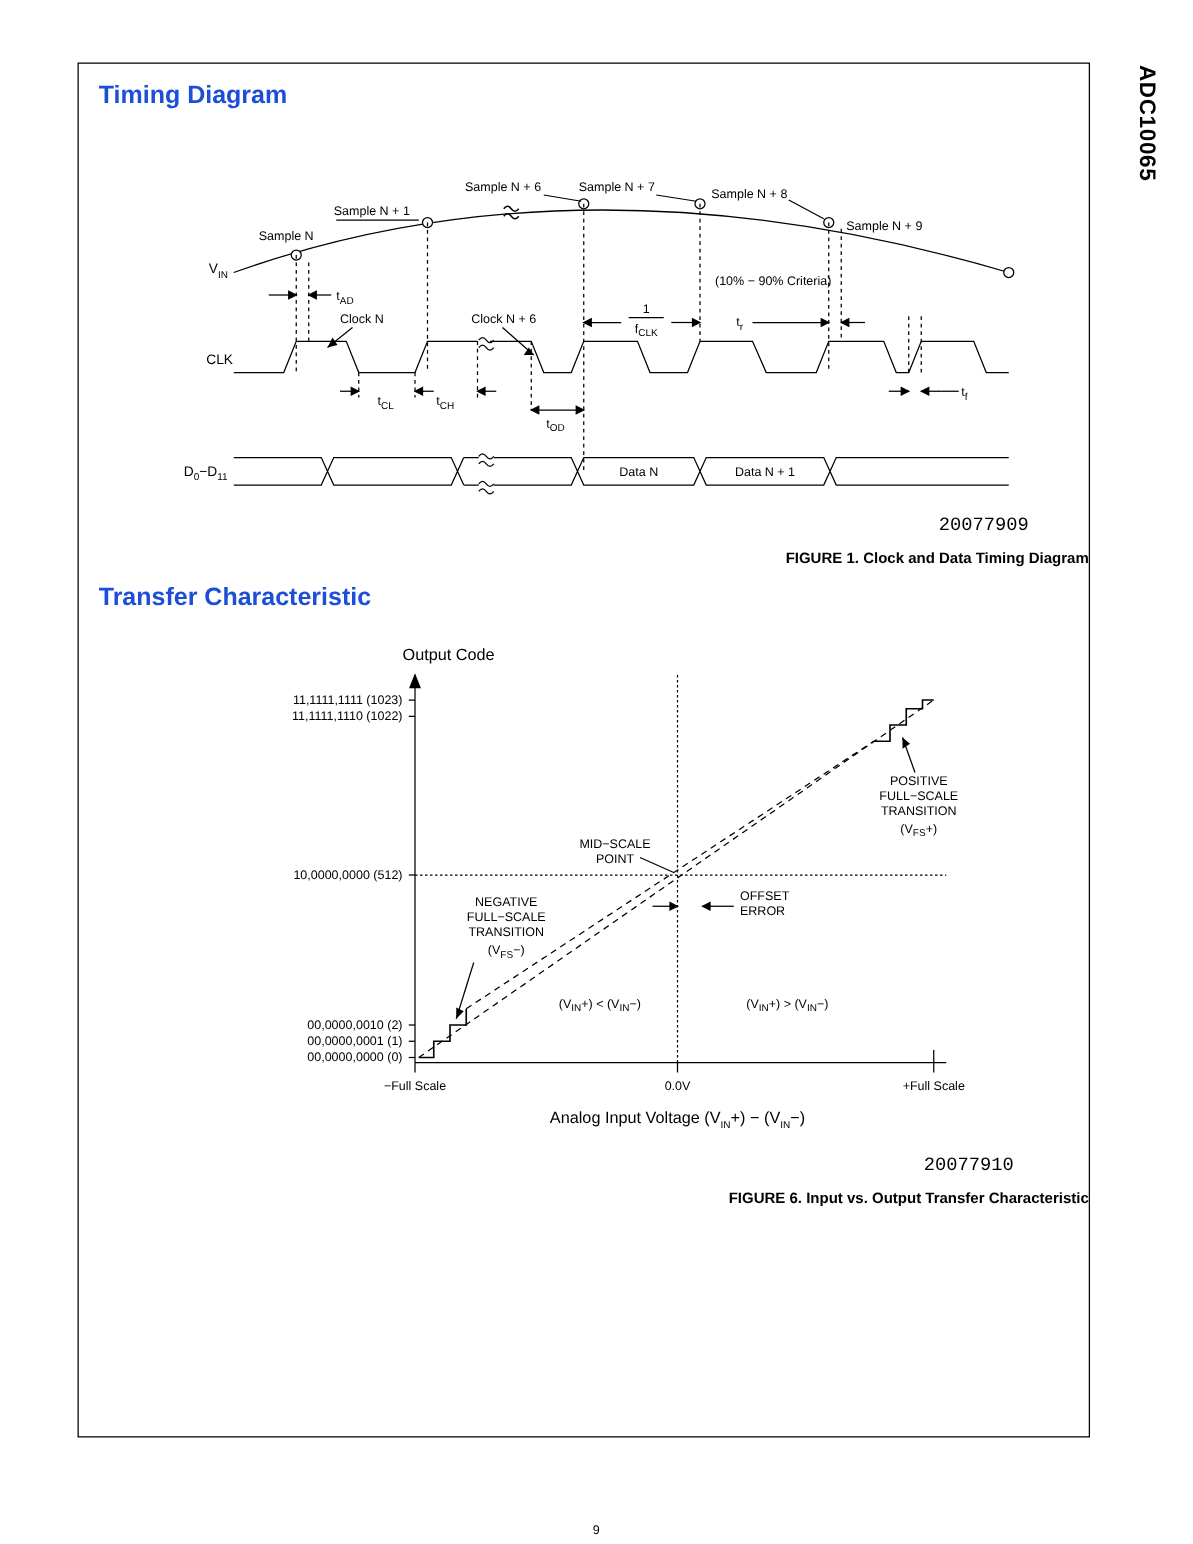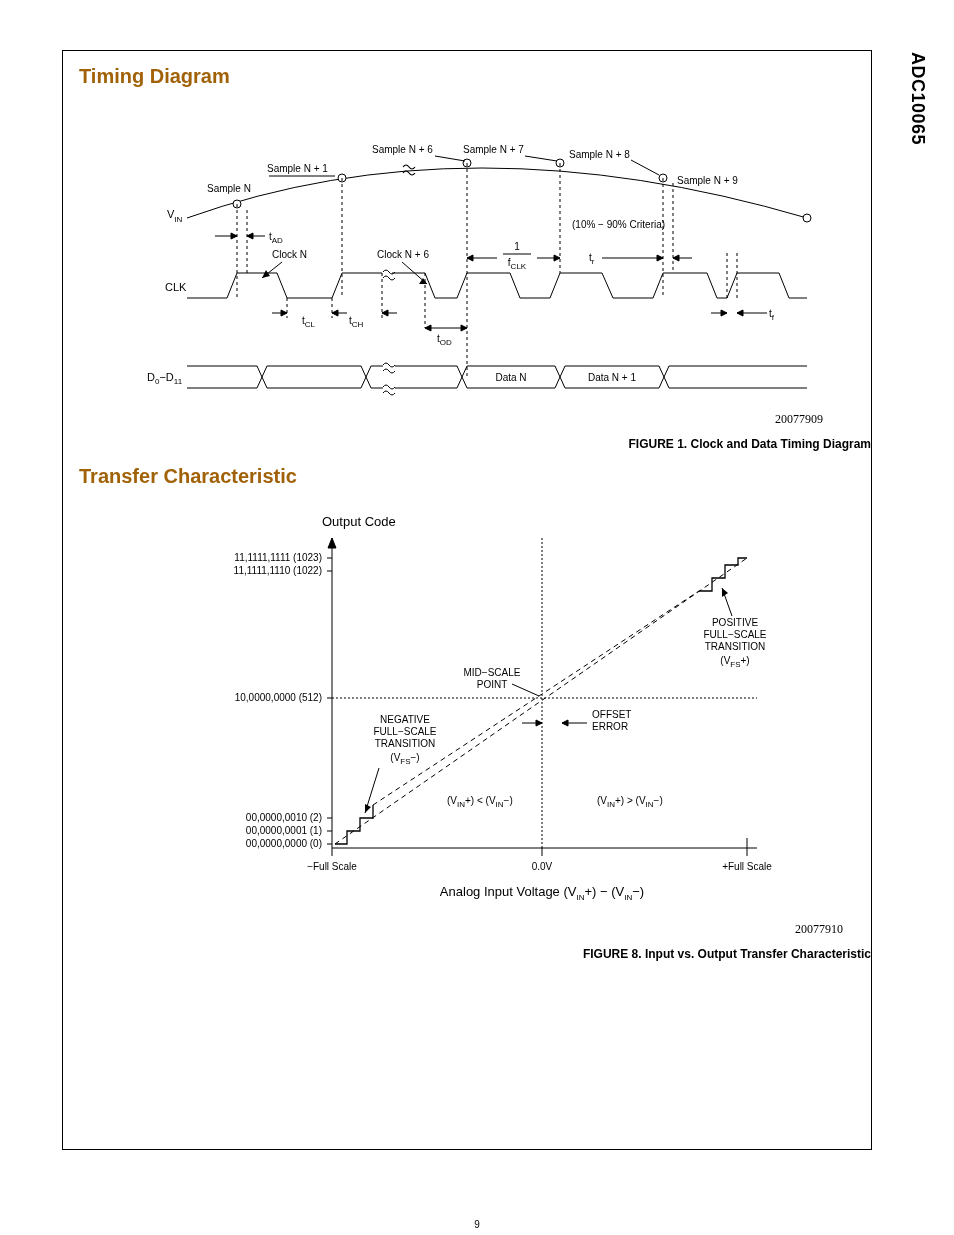--- a/index.html
+++ b/index.html
@@ -27,41 +27,41 @@
     top: 50px;
     width: 810px;
     height: 1100px;
     border: 1px solid #000;
     box-sizing: border-box;
   }
   .section-title {
     font-family: Arial, sans-serif;
     font-weight: bold;
     font-size: 20px;
-    color: #a16207;
+    color: #1d4ed8;
     margin: 14px 0 0 16px;
   }
   .diagram-wrap {
     text-align: center;
   }
   .diagram-svg {
     display: block;
     margin: 10px auto 0 auto;
   }
   .fig-caption {
     text-align: right;
     font-family: Arial, sans-serif;
     font-weight: bold;
     font-size: 12px;
     margin: 10px 0 8px 0;
   }
   .fig-id {
     text-align: right;
-    font-family: Liberation Serif, serif;
-    font-size: 12px;
+    font-family: Liberation Mono, monospace;
+    font-size: 15px;
     margin-right: 48px;
     margin-top: 4px;
   }
   .footer {
     position: absolute;
     left: 0;
     right: 0;
     bottom: 16px;
     font-size: 10px;
     font-family: Arial, sans-serif;
@@ -341,22 +341,22 @@
         <text x="258" y="263"><tspan>(V</tspan><tspan class="sub" dy="3">FS</tspan><tspan dy="-3">−)</tspan></text>
       </g>
       <line x1="232" y1="270" x2="218" y2="315" stroke="#000"></line>
         <polygon points="218,315 218,306 224,309" fill="#000"></polygon>
 
       <g font-size="10">
         <text x="300" y="306"><tspan>(V</tspan><tspan class="sub" dy="3">IN</tspan><tspan dy="-3">+) &lt; (V</tspan><tspan class="sub" dy="3">IN</tspan><tspan dy="-3">−)</tspan></text>
         <text x="450" y="306"><tspan>(V</tspan><tspan class="sub" dy="3">IN</tspan><tspan dy="-3">+) &gt; (V</tspan><tspan class="sub" dy="3">IN</tspan><tspan dy="-3">−)</tspan></text>
       </g>
     </svg>
-    <div class="fig-id" style="margin-right:28px">20077910</div>
-    <div class="fig-caption">FIGURE 8. Input vs. Output Transfer Characteristic</div>
+    <div class="fig-id" style="margin-right:60px">20077910</div>
+    <div class="fig-caption">FIGURE 6. Input vs. Output Transfer Characteristic</div>
   </div>
 
 </div>
 
 <div class="footer">
   <span class="page-num">9</span>
   <span class="site-url">www.national.com</span>
 </div>
 
 </body></html>

